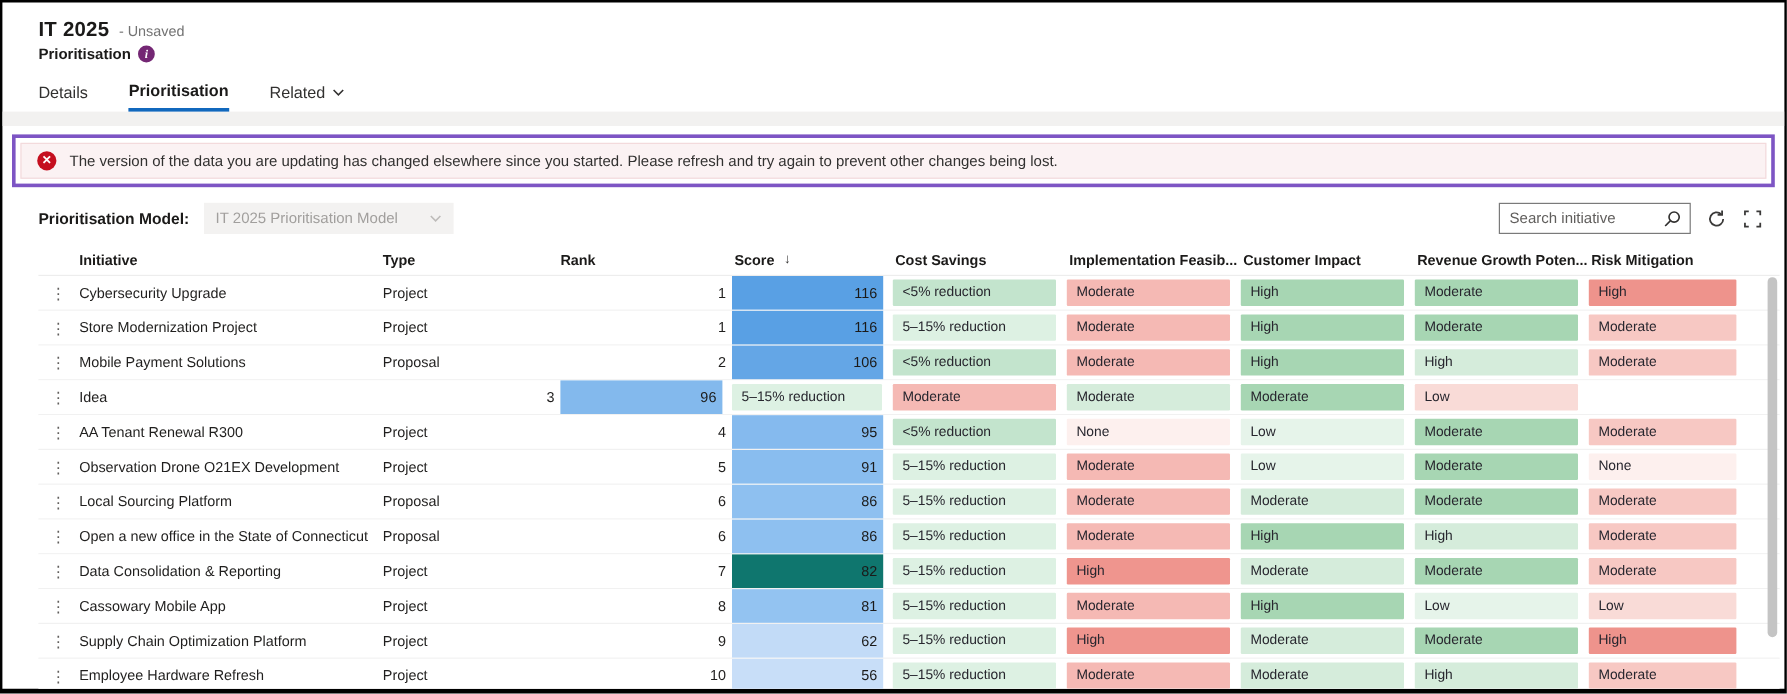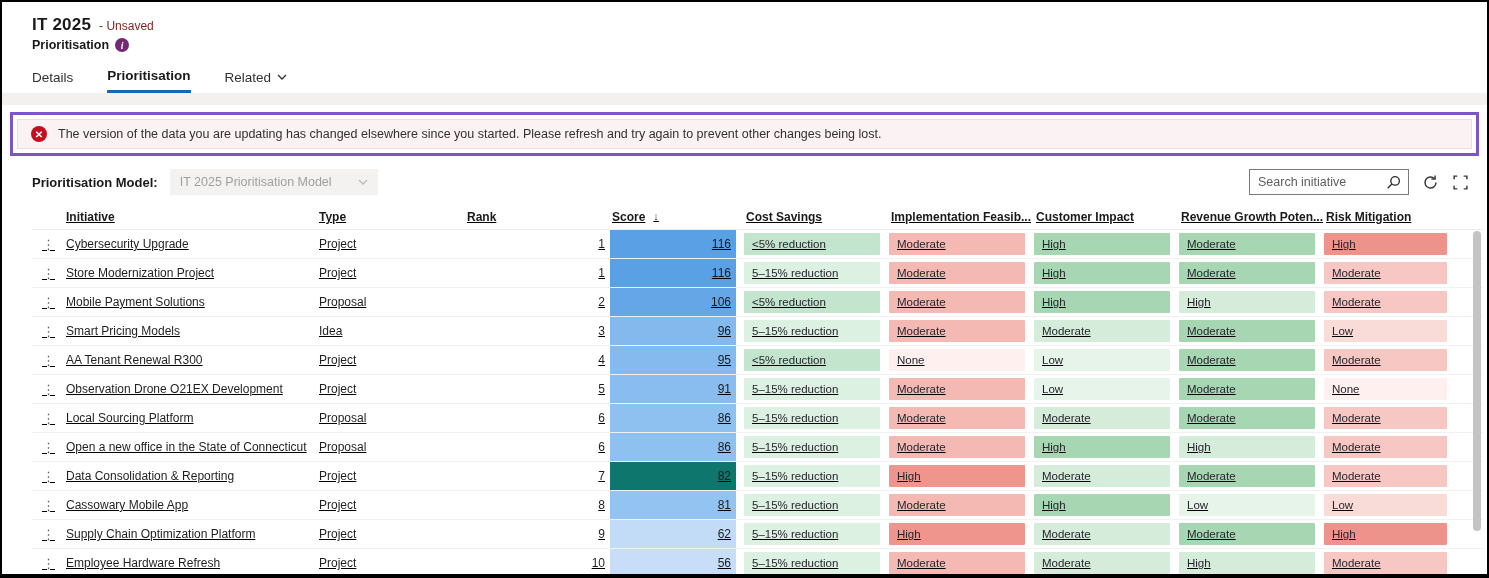--- a/index.html
+++ b/index.html
@@ -9,21 +9,21 @@
     background: #ffffff;
     border: 2px solid #000;
     border-bottom: 4px solid #000;
     overflow: hidden;
     position: relative;
   }
   
   .app-header { padding: 13px 0 0 30px; }
   .title-row { display: flex; align-items: baseline; gap: 8px; }
   .record-title { font-size: 17px; font-weight: bold; color: #1b1a19; letter-spacing: .2px; }
-  .title-suffix { font-size: 12px; color: #7f1d1d; }
+  .title-suffix { font-size: 12px; color: #737373; }
   .subtitle-row { display: flex; align-items: center; gap: 6px; margin-top: 3px; }
   .record-subtitle { font-size: 12.5px; font-weight: bold; color: #1b1a19; }
   .info-badge {
     width: 14px; height: 14px; border-radius: 50%;
     background: #742774; color: #fff; font-size: 10px; font-weight: bold;
     display: inline-flex; align-items: center; justify-content: center;
     font-family: "Liberation Serif", serif; font-style: italic;
   }
   
   .tabs { display: flex; gap: 34px; margin: 16px 0 0 30px; }
@@ -56,21 +56,21 @@
     width: 160px; height: 26px; border: 1px solid #7a7a7a; background: #fff;
     display: flex; align-items: center; padding: 0 6px 0 8px;
   }
   .search-box input {
     border: none; outline: none; flex: 1; min-width: 0;
     font-size: 12.5px; color: #323130; font-family: "Liberation Sans", sans-serif;
   }
   .search-box input::placeholder { color: #605e5c; }
   .tool-icon { width: 17px; height: 17px; color: #3b3a39; }
   
-  .table-area { margin: 10px 0 0 30px; position: relative; width: 1451px; text-decoration: underline; }
+  .table-area { margin: 10px 0 0 30px; position: relative; width: 1451px; }
   .thead, .trow { display: grid; grid-template-columns: 32px 253px 150px 143px 134px 145px 145px 145px 145px 132px; align-items: center; }
   .thead { height: 25px; border-bottom: 1px solid #ededed; }
   .th { font-size: 12px; font-weight: bold; color: #1b1a19; white-space: nowrap; overflow: hidden; padding-left: 2px; }
   .th.rank-h { padding-left: 0; }
   .score-h { display: flex; align-items: flex-start; gap: 8px; }
   .sort-arrow { font-size: 11px; font-weight: normal; color: #323130; }
   .trow { height: 29px; border-bottom: 1px solid #f1f1f1; background: #fff; }
   .kebab { color: #605e5c; font-size: 13px; padding-left: 10px; letter-spacing: 0; line-height: 1; cursor: pointer; }
   .cell-text { font-size: 12px; color: #201f1e; white-space: nowrap; overflow: hidden; padding-left: 2px; }
   .rank-cell { font-size: 12px; color: #201f1e; text-align: right; padding-right: 5px; }
@@ -244,21 +244,20 @@
     <div class="pill-cell">
           <div class="pill" style="background: rgb(213, 236, 219);">High</div>
         </div>
     <div class="pill-cell">
           <div class="pill" style="background: rgb(247, 200, 195);">Moderate</div>
         </div>
   </div>
 
   <div class="trow">
     <div class="kebab">⋮</div>
-    <div class="cell-text">Smart Pricing Models</div>
     <div class="cell-text">Idea</div>
     <div class="rank-cell">3</div>
     <div class="score-cell">
           <div class="scorebar" style="background: rgb(131, 185, 237);">96</div>
         </div>
     <div class="pill-cell">
           <div class="pill" style="background: rgb(221, 241, 227);">5–15% reduction</div>
         </div>
     <div class="pill-cell">
           <div class="pill" style="background: rgb(245, 185, 180);">Moderate</div>

